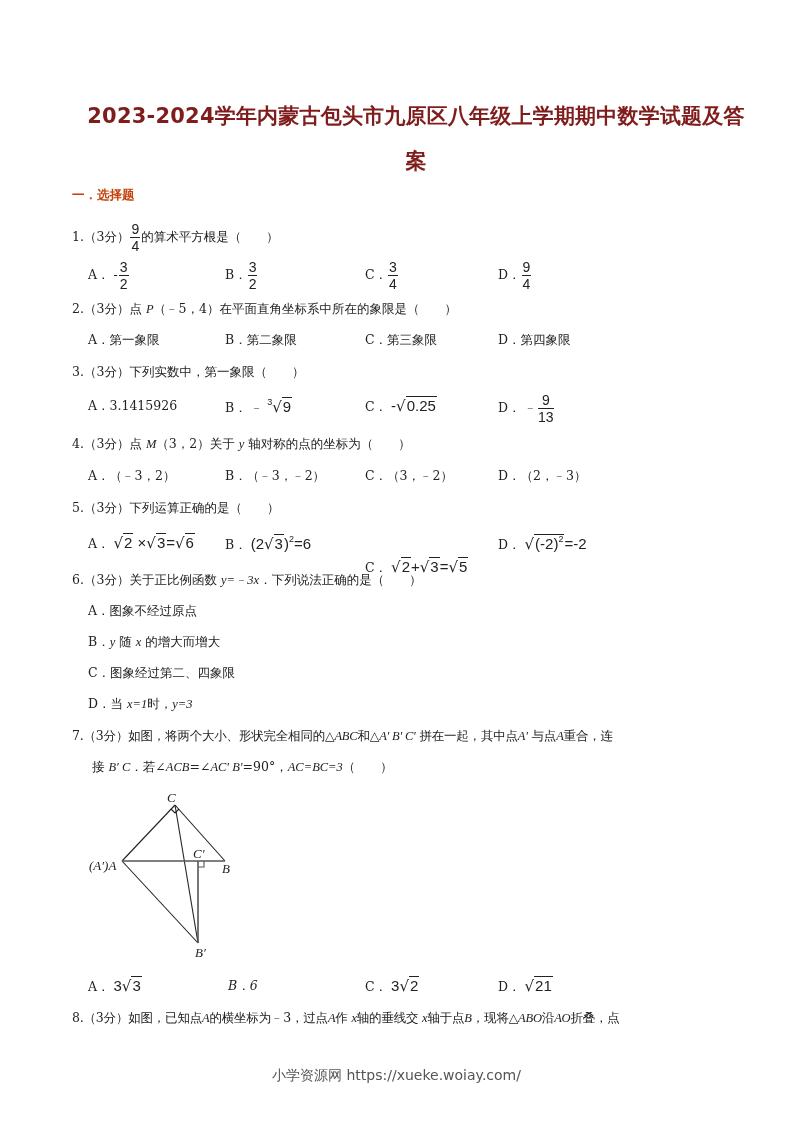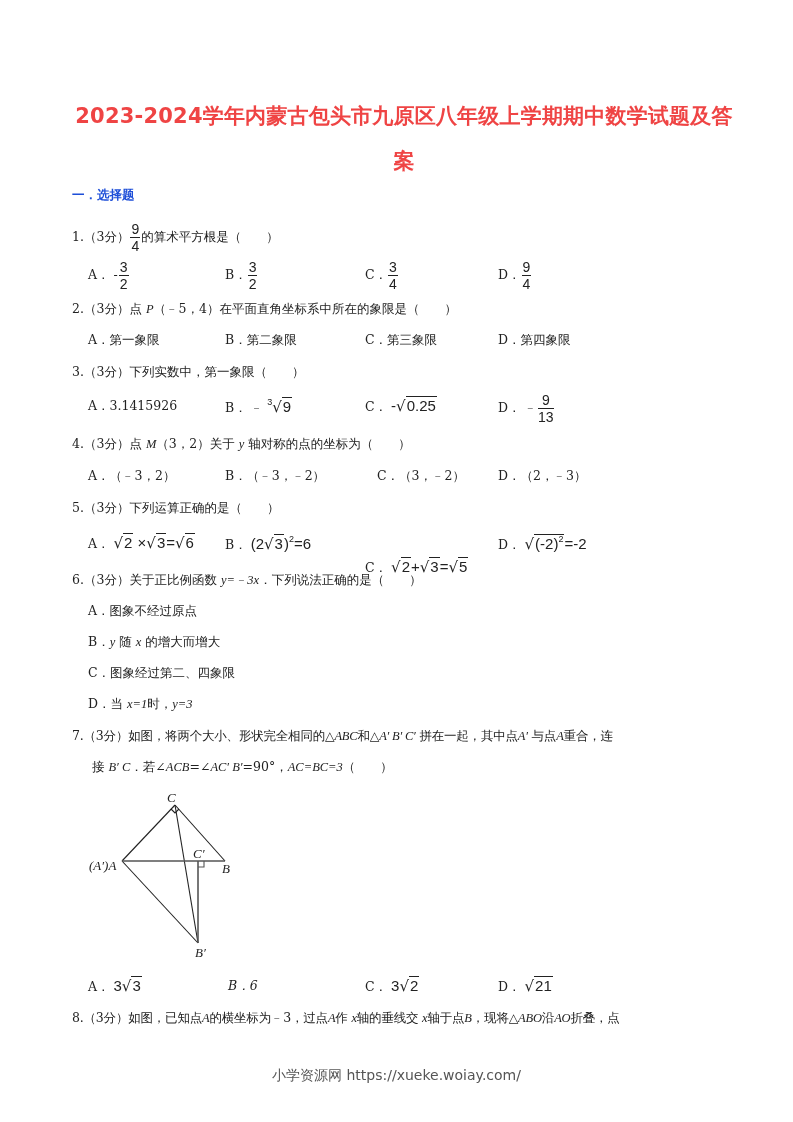--- a/index.html
+++ b/index.html
@@ -1,21 +1,21 @@
 <!DOCTYPE html>
 <html><head>
 <meta charset="utf-8">
 <style>
   * { margin: 0; padding: 0; box-sizing: border-box; }
   html, body { width: 793px; height: 1122px; background: #ffffff; overflow: hidden; }
   body { position: relative; font-family: "DejaVu Serif", "Liberation Serif", serif; color: #222; }
-  .title { position: absolute; left: 64px; width: 680px; text-align: center; font-family: "DejaVu Sans", "Liberation Sans", sans-serif; font-weight: bold; font-size: 21px; color: #ef4444; letter-spacing: 0.2px; }
+  .title { position: absolute; left: 76px; width: 680px; text-align: center; font-family: "DejaVu Sans", "Liberation Sans", sans-serif; font-weight: bold; font-size: 21px; color: #7f1d1d; letter-spacing: 0.2px; }
   .t1 { top: 102px; }
   .t2 { top: 147px; }
-  .section { position: absolute; left: 72px; top: 187px; font-family: "DejaVu Sans", "Liberation Sans", sans-serif; font-weight: bold; font-size: 12.5px; color: #1d4ed8; }
+  .section { position: absolute; left: 72px; top: 187px; font-family: "DejaVu Sans", "Liberation Sans", sans-serif; font-weight: bold; font-size: 12.5px; color: #c2410c; }
   .q { position: absolute; left: 72px; font-size: 12.5px; color: #222; white-space: nowrap; line-height: 1; }
   .opt { position: absolute; font-size: 12.5px; color: #222; white-space: nowrap; line-height: 1; }
   .it { font-style: italic; font-family: "Liberation Serif", serif; }
   .frac { display: inline-block; vertical-align: middle; text-align: center; font-family: "Liberation Sans", sans-serif; font-size: 14px; line-height: 1; margin: 0 1px; }
   .frac .num { display: block; padding: 0 1px 1px 1px; border-bottom: 1px solid #222; }
   .frac .den { display: block; padding-top: 1px; }
   .math { font-family: "Liberation Sans", sans-serif; font-size: 15px; }
   .sqrt { display: inline-block; position: relative; }
   .sqrt .rad { border-top: 1px solid #222; padding: 0 1px; }
   .root-sym { font-family: "DejaVu Sans", sans-serif; }
@@ -66,21 +66,21 @@
 </div>
 <div class="opt" style="left:498px; top:393px;">
   <span>D．</span> <span>﹣</span><span class="frac"><span class="num">9</span><span class="den">13</span></span>
 </div>
 
 <div class="q" style="top:438px;">
   <span>4.</span><span>（3分）</span><span>点</span> <span class="it">M</span><span>（3，2）关于</span> <span class="it">y</span> <span>轴对称的点的坐标为（　　）</span>
 </div>
 <div class="opt" style="left:88px; top:470px;"><span>A．</span><span>（﹣3，2）</span></div>
 <div class="opt" style="left:225px; top:470px;"><span>B．</span><span>（﹣3，﹣2）</span></div>
-<div class="opt" style="left:377px; top:470px;"><span>C．</span><span>（3，﹣2）</span></div>
+<div class="opt" style="left:365px; top:470px;"><span>C．</span><span>（3，﹣2）</span></div>
 <div class="opt" style="left:498px; top:470px;"><span>D．</span><span>（2，﹣3）</span></div>
 
 <div class="q" style="top:502px;">
   <span>5.</span><span>（3分）</span><span>下列运算正确的是（　　）</span>
 </div>
 <div class="opt" style="left:88px; top:535px;">
   <span>A．</span> <span class="math"><span class="root-sym">√</span><span class="sqrt"><span class="rad">2</span></span> <span>×</span><span class="root-sym">√</span><span class="sqrt"><span class="rad">3</span></span><span>=</span><span class="root-sym">√</span><span class="sqrt"><span class="rad">6</span></span></span>
 </div>
 <div class="opt" style="left:225px; top:535px;">
   <span>B．</span> <span class="math"><span>(2</span><span class="root-sym">√</span><span class="sqrt"><span class="rad">3</span></span><span>)</span><span class="sup">2</span><span>=6</span></span>

